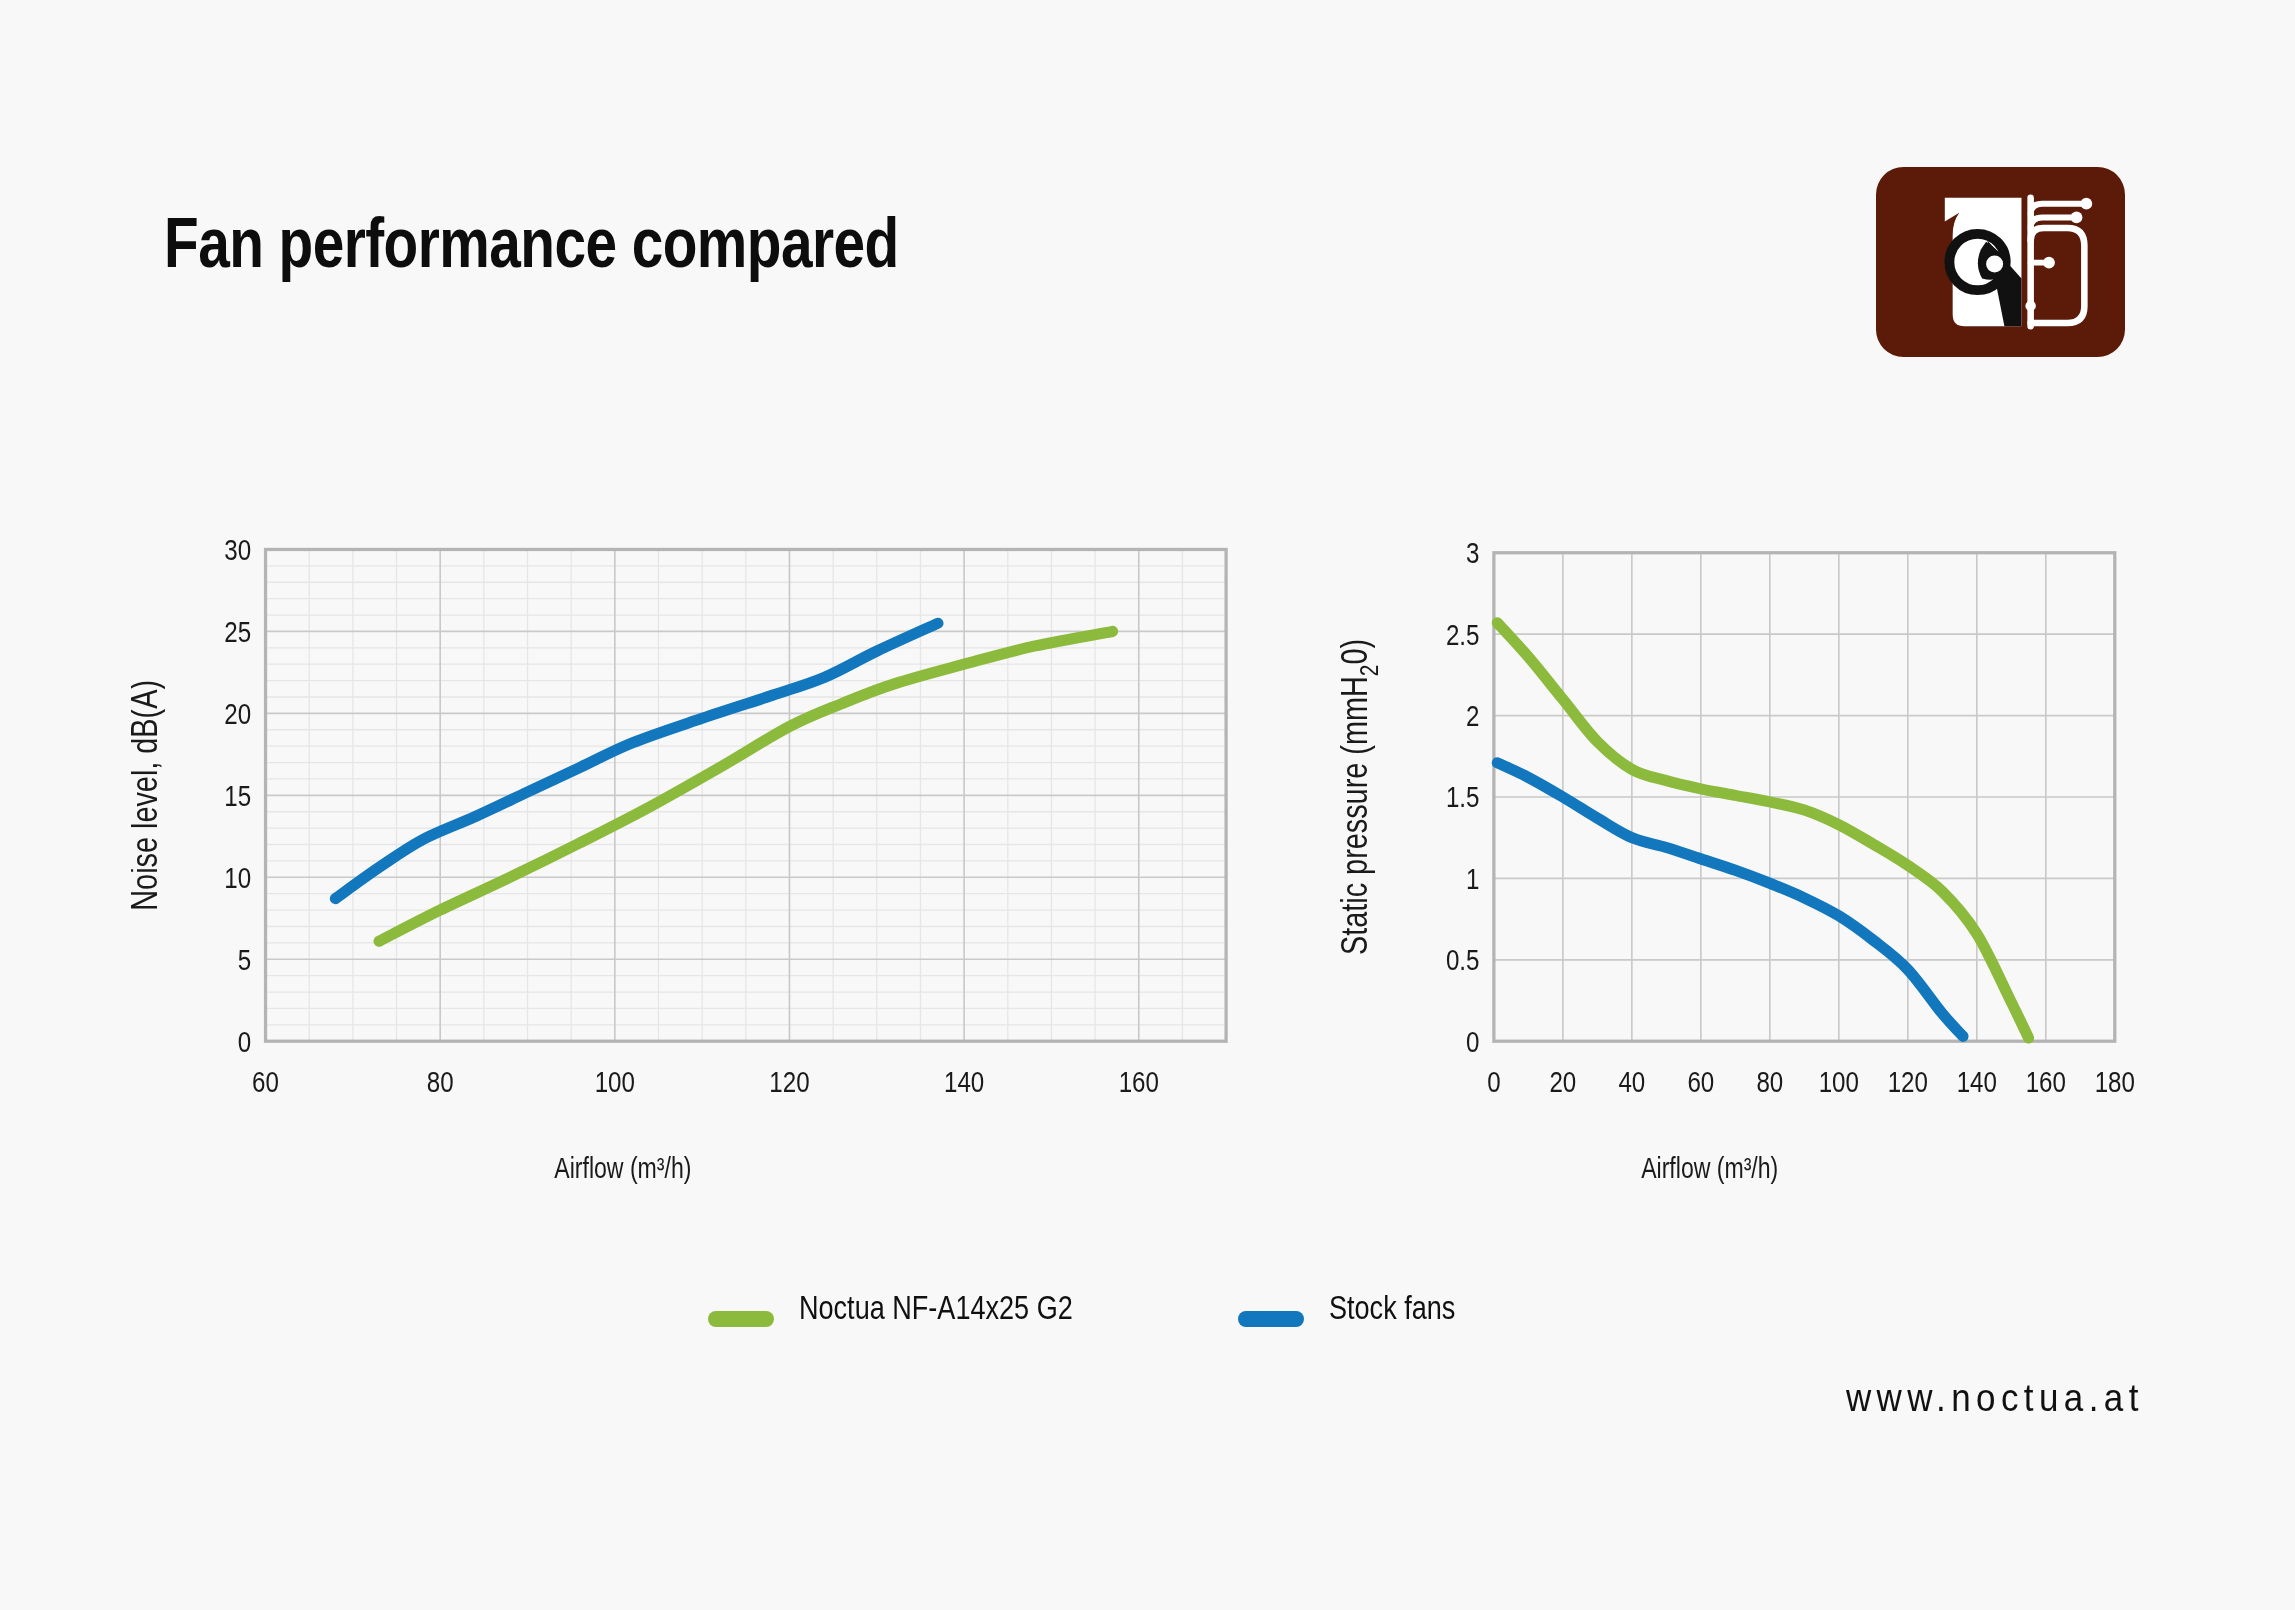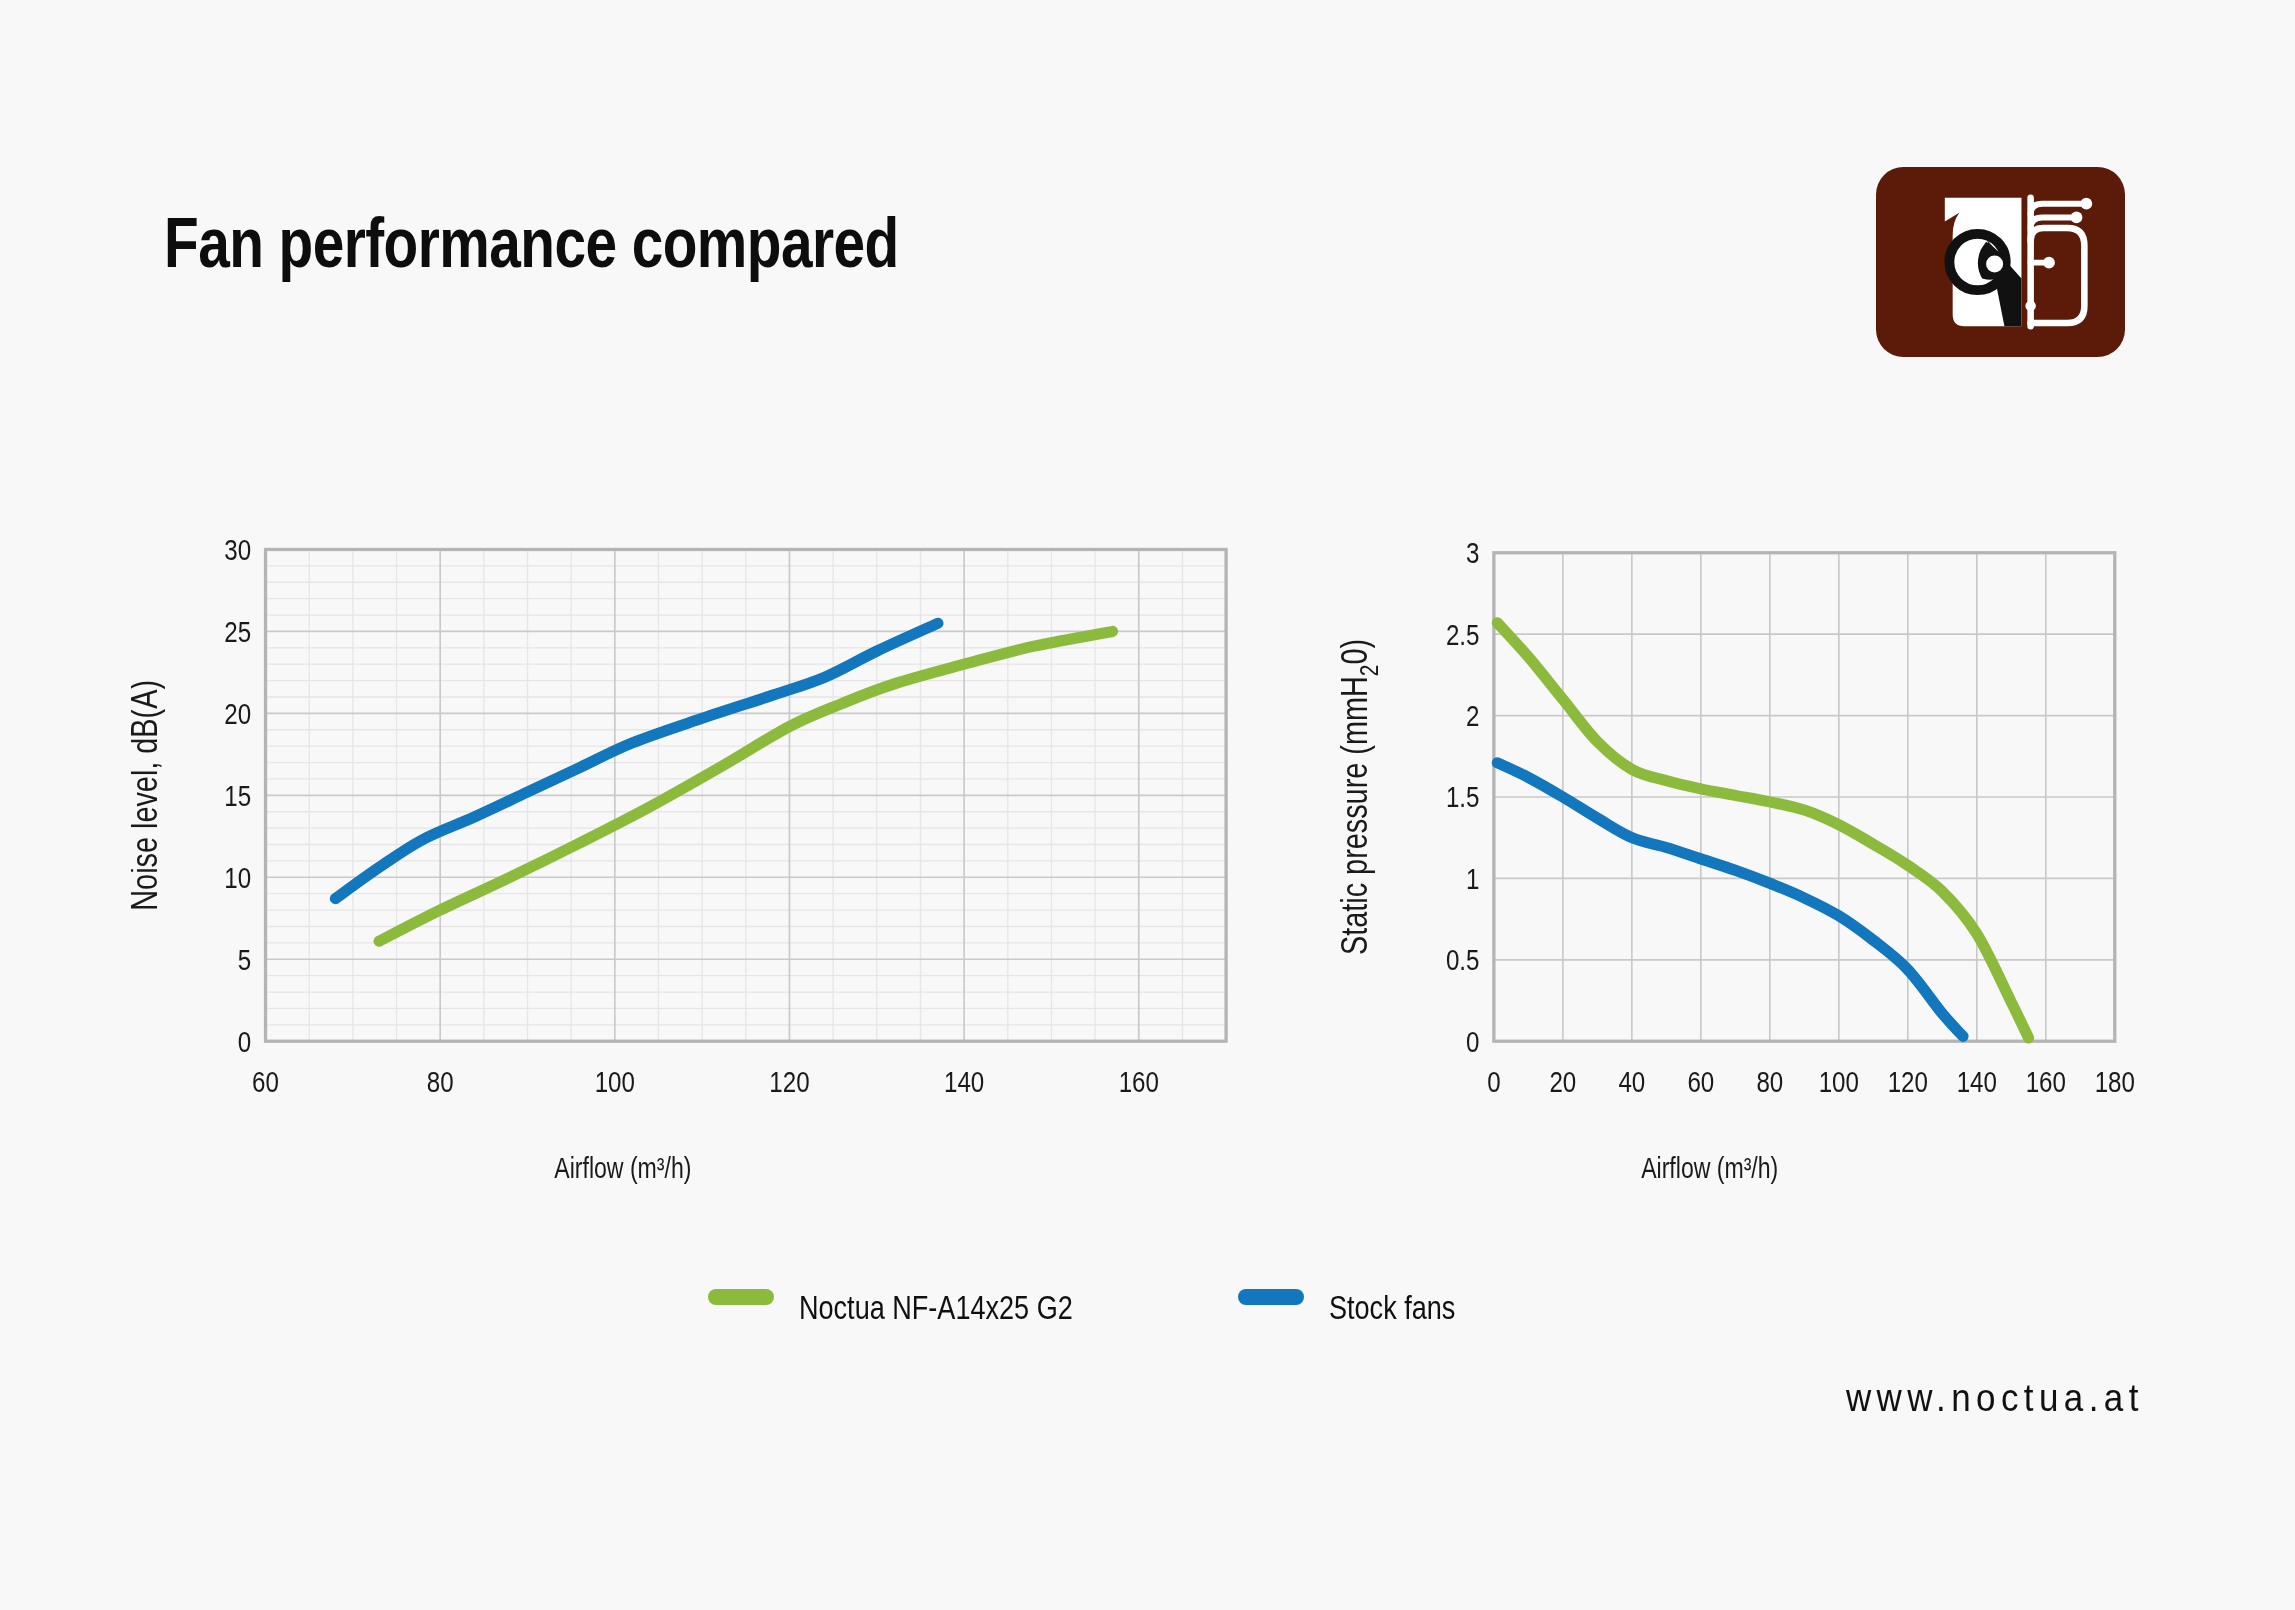--- a/index.html
+++ b/index.html
@@ -55,21 +55,21 @@
   }
 
   
   .legend {
     position: absolute;
     left: 708px; top: 1289px;
     display: flex;
     align-items: center;
     gap: 105px;
   }
-  .legend-item { display: flex; align-items: flex-start; gap: 25px; }
+  .legend-item { display: flex; align-items: flex-end; gap: 25px; }
   .legend-swatch { width: 66px; height: 15.7px; border-radius: 7.9px; }
   .legend-label {
     font-size: 33px;
     color: #101010;
     white-space: nowrap;
     transform: scaleX(0.82);
     transform-origin: left center;
   }
 
   

